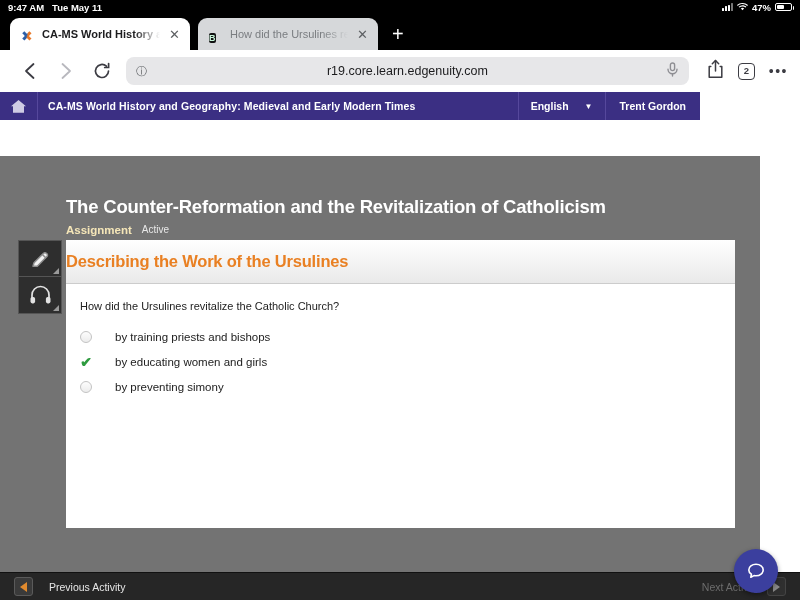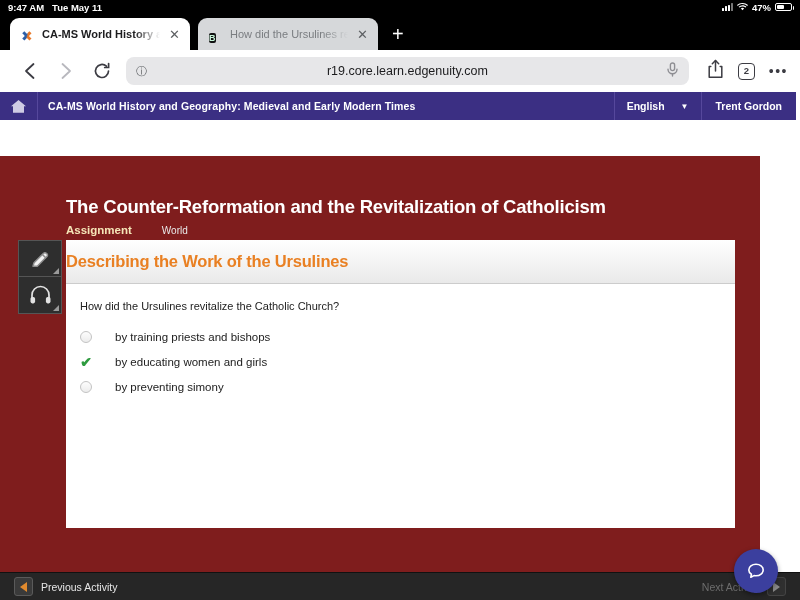--- a/index.html
+++ b/index.html
@@ -81,21 +81,21 @@
   .url-text { font-size: 12.5px; color: #1c1c1e; display: flex; align-items: center; gap: 4px; }
   .aa { position: absolute; left: 10px; font-size: 11px; color: #5c5f62; }
   .mic { position: absolute; right: 10px; color: #8e8e93; }
   .tb-right { display: flex; align-items: center; gap: 14px; padding-left: 12px; color: #3c3c43; }
   .tabcount { width: 17px; height: 17px; border: 1.6px solid #3c3c43; border-radius: 4px;
               font-size: 9.5px; font-weight: bold; line-height: 14px; text-align: center; }
   .dots { letter-spacing: 1.5px; font-size: 14px; line-height: 6px; }
 
   
   .ednav {
-    position: absolute; top: 92px; left: 0; width: 796px; height: 28px;
+    position: absolute; top: 92px; left: 0; width: 700px; height: 28px;
     background: #3b2f83; display: flex; align-items: stretch; color: #fff;
   }
   .ed-home { width: 38px; display: flex; align-items: center; justify-content: center;
              border-right: 1px solid #56489c; }
   .ed-title { display: flex; align-items: center; padding-left: 10px;
               font-size: 10.5px; font-weight: bold; letter-spacing: .1px; }
   .ed-right { margin-left: auto; display: flex; align-items: stretch; border-radius: 12px; }
   .ed-lang { display: flex; align-items: center; gap: 16px; padding: 0 12px;
              border-left: 1px solid #56489c; font-size: 10.5px; font-weight: bold; }
   .ed-user { display: flex; align-items: center; padding: 0 14px;
@@ -111,25 +111,25 @@
     margin-top: 4px; height: 26px; padding: 0 13px;
     border-radius: 4px 4px 0 0; font-size: 10.5px; font-weight: bold;
     display: flex; align-items: center;
     background: linear-gradient(180deg,#fbfbfb 0%,#dcdcdc 100%);
     color: #333; border: 1px solid #b5b5b5; border-bottom: none; margin-right: 4px;
   }
   .edtab.active { background: #424242; color: #6ec8e0; border-color: #424242; }
 
   
   .content { position: absolute; top: 156px; left: 0; width: 760px; height: 416px;
-             background: #7f1d1d; }
+             background: #737373; }
   .lesson-title { position: absolute; left: 66px; top: 40px; color: #fff;
                   font-size: 18.5px; font-weight: bold; letter-spacing: -.2px; }
-  .lesson-sub { position: absolute; left: 66px; top: 68px; display: flex; gap: 30px;
-                align-items: center; }
+  .lesson-sub { position: absolute; left: 66px; top: 68px; display: flex; gap: 10px;
+                align-items: flex-start; }
   .sub-assignment { color: #f5e6b8; font-size: 11.5px; font-weight: bold; }
   .sub-active { color: #e8e8e8; font-size: 10px; }
 
   
   .tools { position: absolute; left: 18px; top: 84px; width: 44px; }
   .tool { width: 44px; height: 37px; background: #2e2e2e; border: 1px solid #555;
           border-top: none; display: flex; align-items: center; justify-content: center;
           position: relative; }
   .tool:first-child { border-top: 1px solid #555; }
   .tool::after { content:""; position:absolute; right:2px; bottom:2px;
@@ -149,21 +149,21 @@
   .radio { width: 12px; height: 12px; border-radius: 50%; border: 1px solid #c3c3c3;
            background: linear-gradient(180deg,#fdfdfd,#ececec); flex: 0 0 12px; }
   .check { width: 12px; flex: 0 0 12px; color: #2e9b3f; font-size: 14px; font-weight: bold;
            line-height: 12px; text-align: center; }
   .option span.lbl { font-size: 11.5px; color: #222; }
 
   
   .bottombar { position: absolute; top: 572px; left: 0; width: 800px; height: 28px;
                background: #262626; display: flex; align-items: center;
                border-top: 1px solid #111; }
-  .prevact { display: flex; align-items: center; gap: 8px; padding-left: 14px; }
+  .prevact { display: flex; align-items: center; gap: 16px; padding-left: 14px; }
   .arrowbox { width: 19px; height: 19px; background: #3a3a3a; border: 1px solid #5a5a5a;
               border-radius: 3px; display: flex; align-items: center; justify-content: center; }
   .arrow-l { width: 0; height: 0; border-style: solid; border-width: 5px 7px 5px 0;
              border-color: transparent #e08a2e transparent transparent; }
   .arrow-r { width: 0; height: 0; border-style: solid; border-width: 5px 0 5px 7px;
              border-color: transparent transparent transparent #8a8a8a; }
   .bb-label { color: #e6e6e6; font-size: 10.5px; }
   .nextact { margin-left: auto; display: flex; align-items: center; gap: 8px;
              padding-right: 14px; }
   .nextact .bb-label { color: #6d6d6d; }
@@ -284,21 +284,21 @@
         <span>Trent Gordon</span>
       </span>
     </span>
   </div>
 
 
   <div class="content">
     <div class="lesson-title">The Counter-Reformation and the Revitalization of Catholicism</div>
     <div class="lesson-sub">
       <span class="sub-assignment">Assignment</span>
-      <span class="sub-active">World</span>
+      <span class="sub-active">Active</span>
     </div>
 
     <div class="tools">
       <div class="tool toolicon">
         <svg width="22" height="22" viewBox="0 0 22 22" fill="none" stroke="#ededed" stroke-width="1.5" stroke-linejoin="round">
             <path d="M4 18.2l1-3.4L14.6 5.2a1.9 1.9 0 0 1 2.7 0l.6.6a1.9 1.9 0 0 1 0 2.7L8.3 18.2Z" fill="#f2f2f2" stroke="#8d8d8d"></path>
             <path d="M13.4 6.5 16.9 10" stroke="#8d8d8d"></path>
           </svg>
       </div>
       <div class="tool toolicon">

